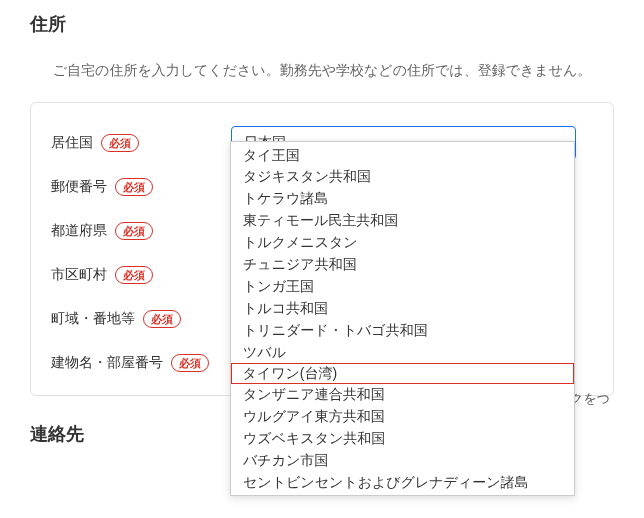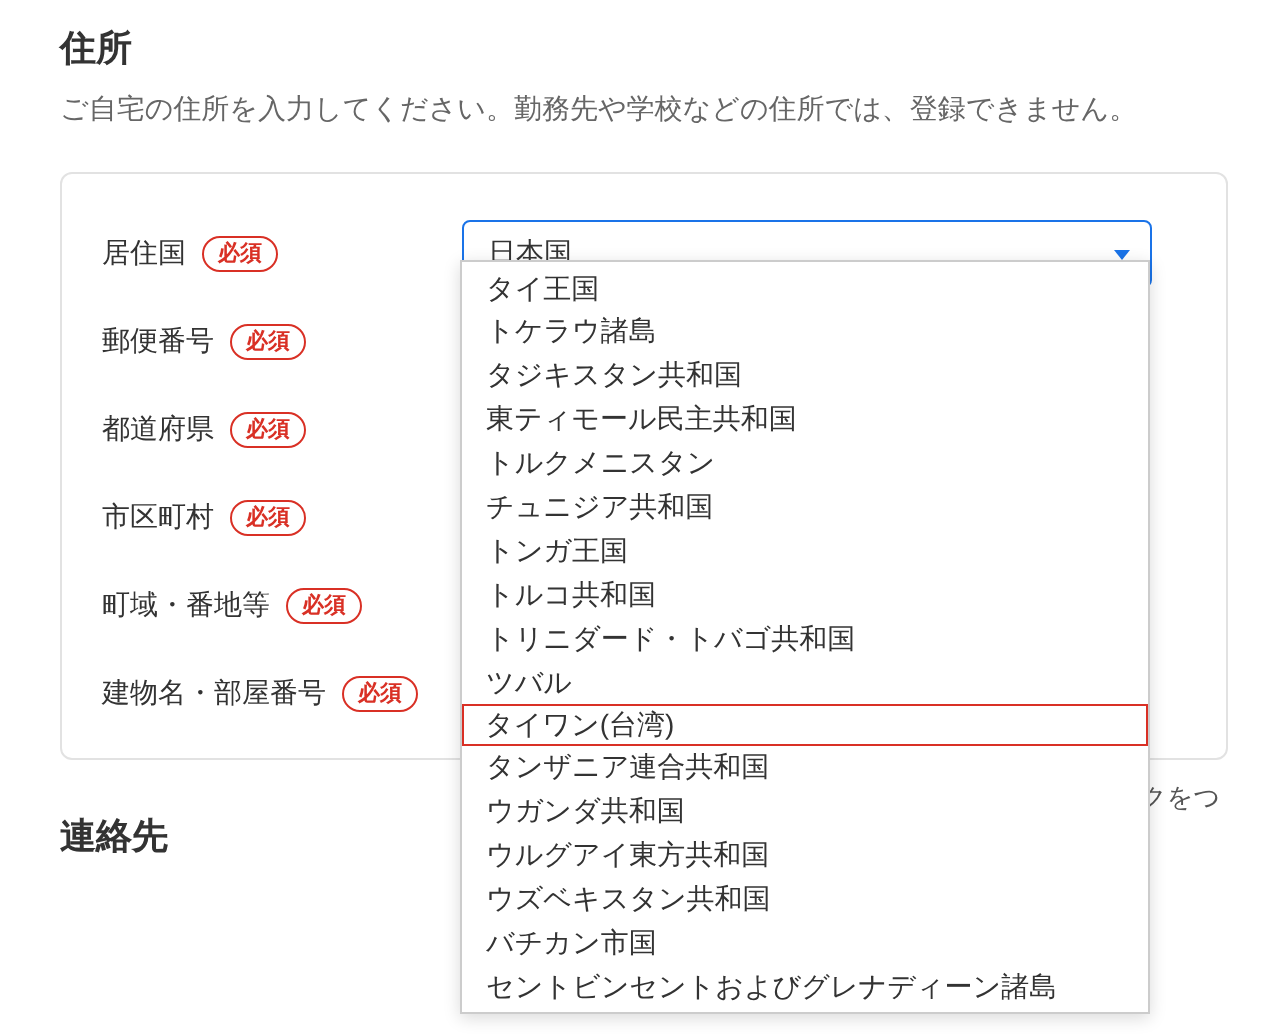--- a/index.html
+++ b/index.html
@@ -11,26 +11,27 @@
     width: 644px;
     height: 518px;
     overflow: hidden;
     position: relative;
     padding: 12px 30px 0 30px;
   }
   .section-title {
     font-size: 18px;
     font-weight: 600;
     color: #333;
-    margin-bottom: 10px;
+    margin-bottom: 26px;
   }
   .section-desc {
     font-size: 14px;
     color: #666;
     margin-bottom: 22px;
+    text-align: center;
   }
   .card {
     border: 1px solid #e2e2e2;
     border-radius: 6px;
     padding: 18px 20px 10px 20px;
     margin-bottom: 26px;
   }
   .form-row {
     display: flex;
     align-items: center;
@@ -78,21 +79,21 @@
     font-size: 14px;
   }
   .caret {
     width: 0; height: 0;
     border-left: 4px solid transparent;
     border-right: 4px solid transparent;
     border-top: 5px solid #1a73e8;
   }
   .dropdown {
     position: absolute;
-    top: 130px;
+    top: 141px;
     left: 230px;
     width: 345px;
     max-height: 378px;
     background: #fff;
     border: 1px solid #ccc;
     box-shadow: 0 2px 8px rgba(0,0,0,0.15);
     overflow: hidden;
     z-index: 10;
   }
   .dropdown-inner {
@@ -188,30 +189,29 @@
   </div>
 </div>
 
 <div class="section2-title">連絡先</div>
 
 <div class="trailing">ックをつ</div>
 
 <div class="dropdown">
   <div class="dropdown-inner" id="dropdown-inner">
       <div class="option">タイ王国</div>
+      <div class="option">タジキスタン共和国</div>
       <div class="option">トケラウ諸島</div>
-      <div class="option">タジキスタン共和国</div>
       <div class="option">東ティモール民主共和国</div>
       <div class="option">トルクメニスタン</div>
       <div class="option">チュニジア共和国</div>
       <div class="option">トンガ王国</div>
       <div class="option">トルコ共和国</div>
       <div class="option">トリニダード・トバゴ共和国</div>
       <div class="option">ツバル</div>
       <div class="option highlighted">タイワン(台湾)</div>
       <div class="option">タンザニア連合共和国</div>
-      <div class="option">ウガンダ共和国</div>
       <div class="option">ウルグアイ東方共和国</div>
       <div class="option">ウズベキスタン共和国</div>
       <div class="option">バチカン市国</div>
       <div class="option">セントビンセントおよびグレナディーン諸島</div>
     </div>
 </div>
 
 </body></html>

